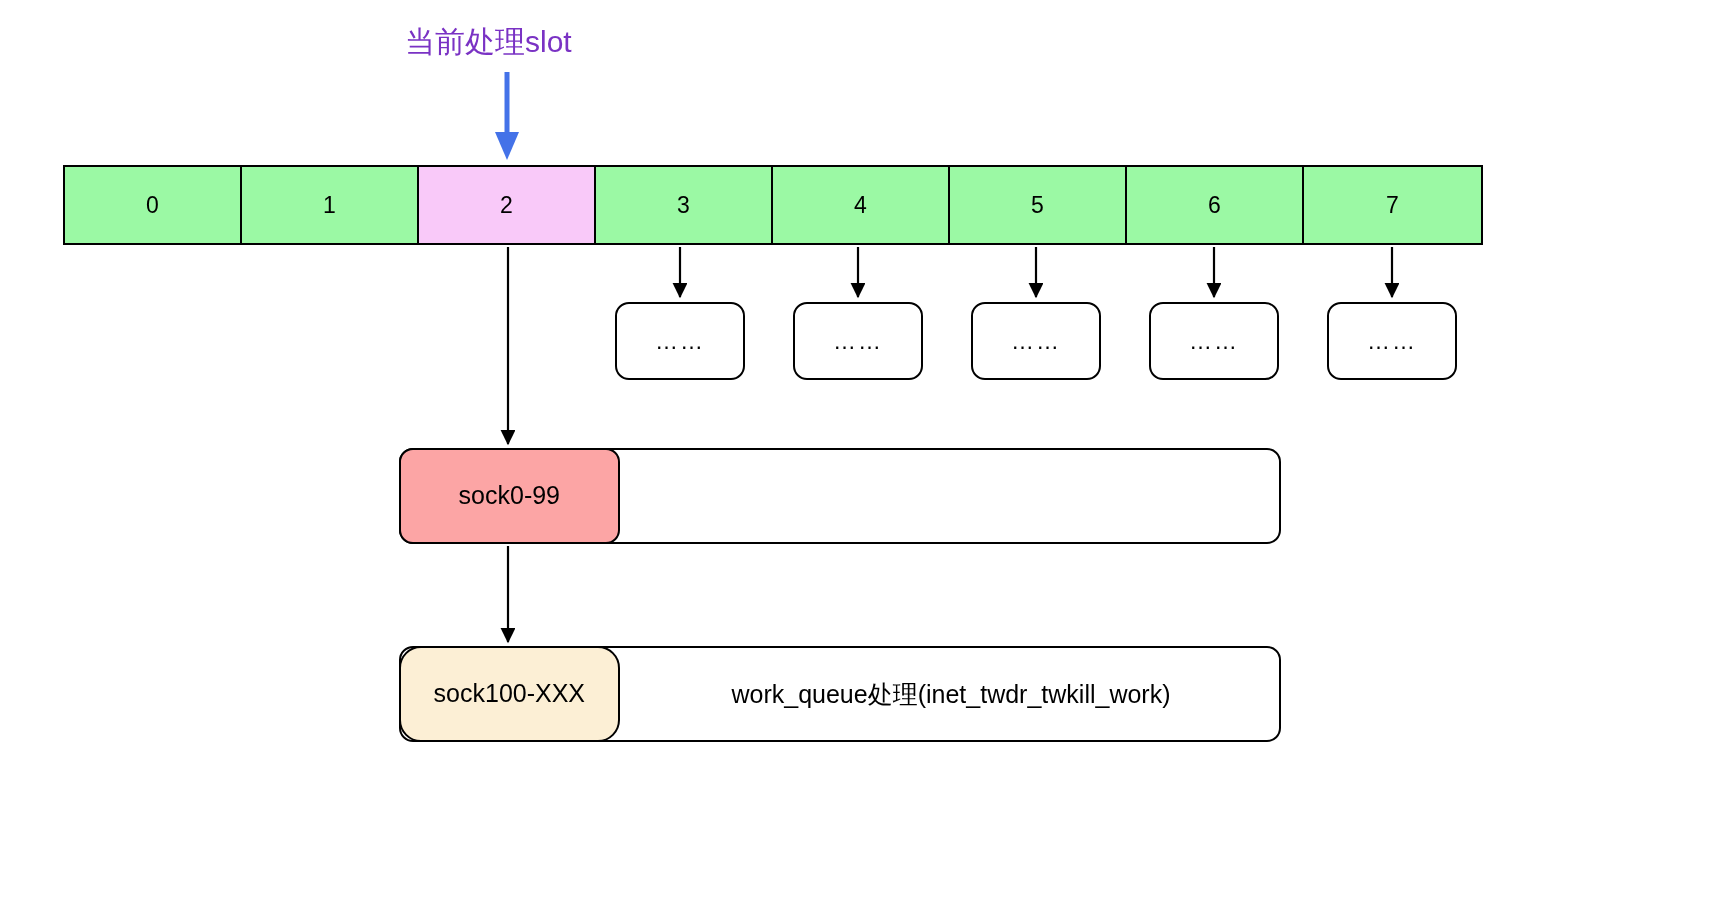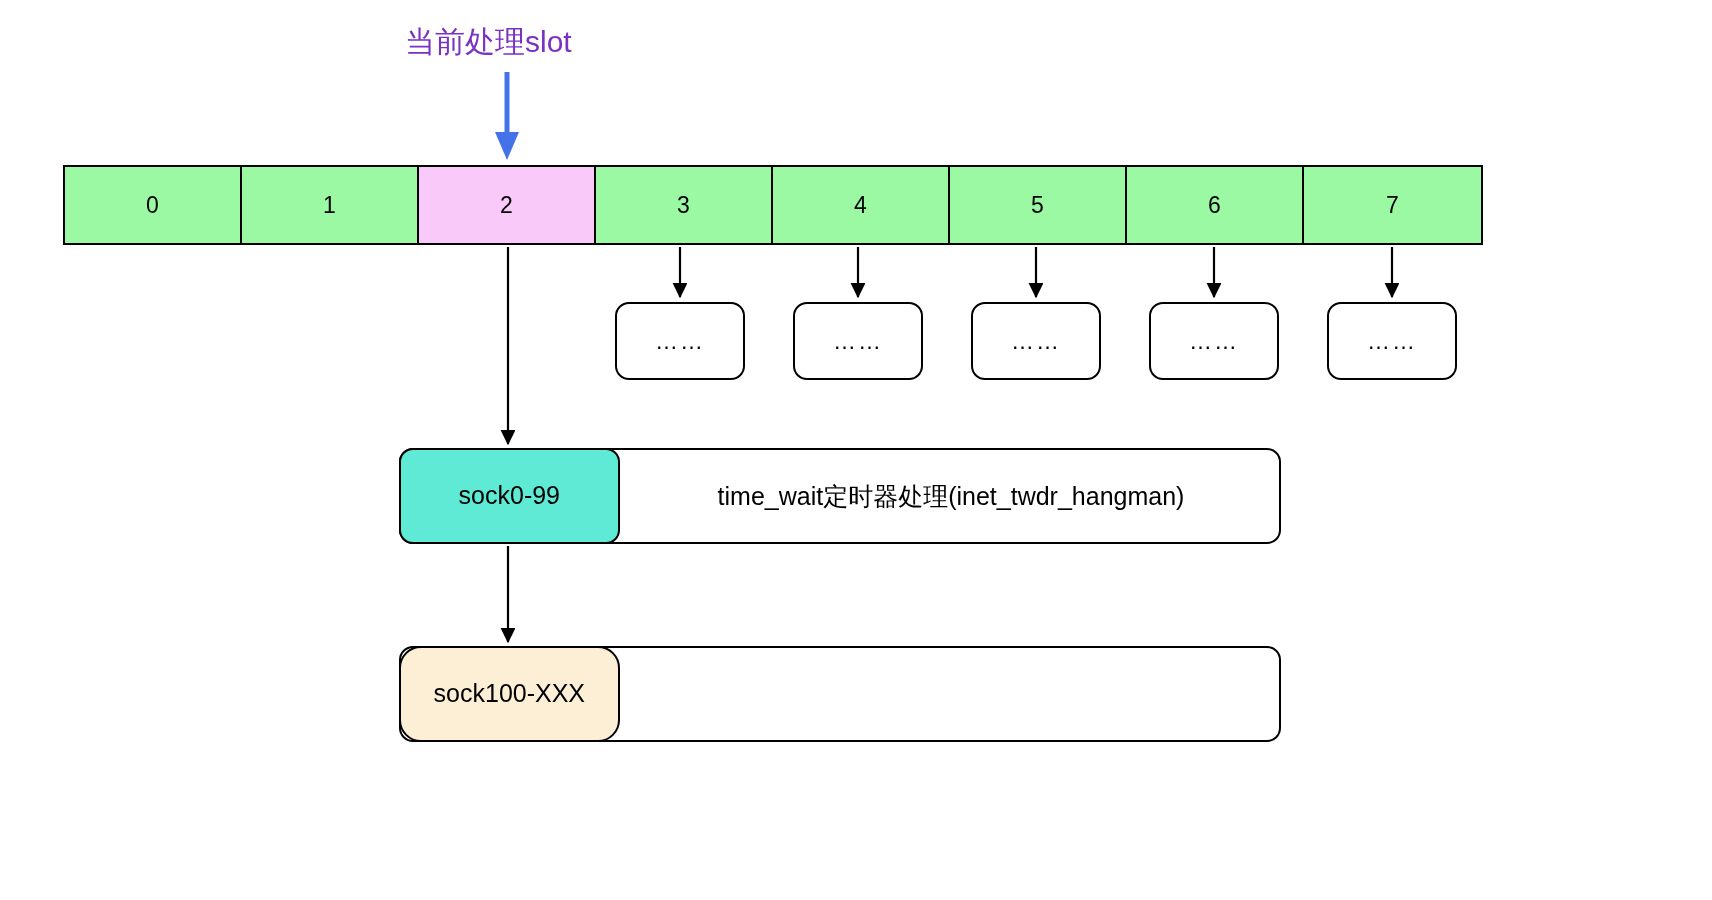--- a/index.html
+++ b/index.html
@@ -116,21 +116,21 @@
     border-radius: 14px;
     box-sizing: border-box;
     display: flex;
     align-items: center;
     justify-content: center;
     font-size: 25px;
     color: #000000;
   }
   #row-hangman { top: 448px; }
   #row-workqueue { top: 646px; }
-  #tag-sock0 { background: #5eead4; }
+  #tag-sock0 { background: #fca5a5; }
   #tag-sock100 { background: #fcefd5; border-radius: 22px; }
 </style>
 </head>
 <body>
 
 <div id="canvas">
 
   <svg class="layer" viewBox="0 0 1712 900">
     <defs>
       <marker id="arrowBlack" markerWidth="10" markerHeight="10" refX="6.4" refY="3.4" orient="auto" markerUnits="strokeWidth">
@@ -204,22 +204,22 @@
     <span>……</span>
   </div>
   <div class="dots-box" style="left:1327px; top:302px;">
     <span>……</span>
   </div>
 
   <div class="big-row" id="row-hangman">
     <div class="tag-box" id="tag-sock0">
       <span>sock0-99</span>
     </div>
-    <div class="desc">time_wait定时器处理(inet_twdr_hangman)</div>
   </div>
 
   <div class="big-row" id="row-workqueue">
     <div class="tag-box" id="tag-sock100">
       <span>sock100-XXX</span>
     </div>
+    <div class="desc">work_queue处理(inet_twdr_twkill_work)</div>
   </div>
 
 </div>
 
 </body></html>

